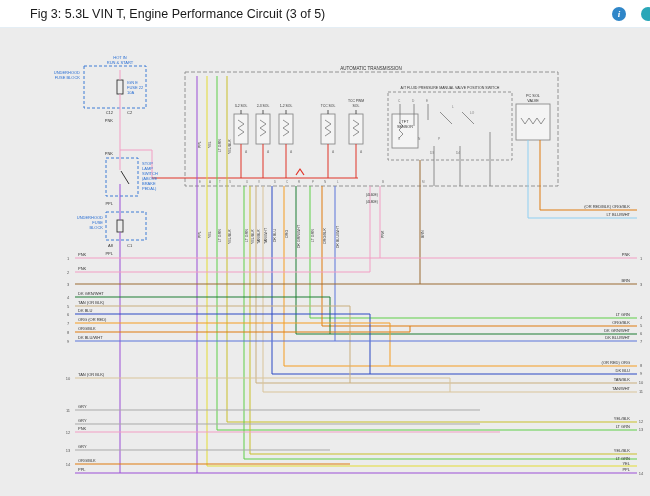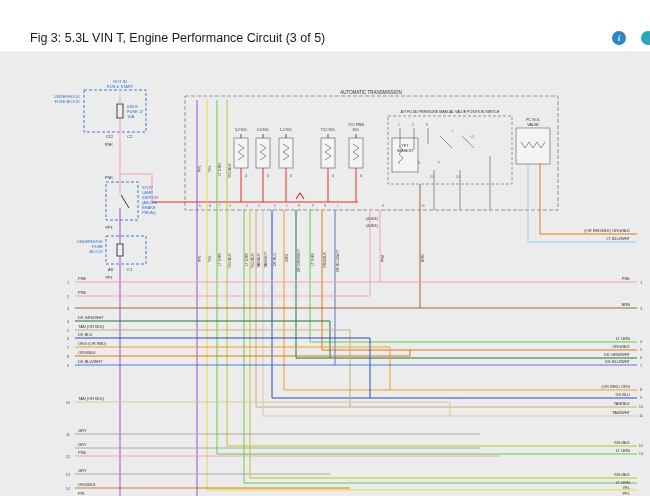--- a/index.html
+++ b/index.html
@@ -1,20 +1,20 @@
 <!DOCTYPE html>
 <html><head>
 <meta charset="utf-8">
 <style>
   html,body{margin:0;padding:0;background:#fff;}
   .app{width:650px;height:496px;position:relative;overflow:hidden;background:#fff;
        font-family:"Liberation Sans",sans-serif;}
   .titlebar{height:28px;background:#fff;display:flex;align-items:center;
             padding-left:30px;box-sizing:border-box;position:relative;
-            border-bottom:1px solid #e4eef5;margin-top:24px;}
+            border-bottom:1px solid #e4eef5;}
   .title{font-size:12.5px;color:#1a1a1a;}
   .tb-icon{position:absolute;top:7px;width:14px;height:14px;border-radius:50%;
            display:flex;align-items:center;justify-content:center;cursor:pointer;}
   .tb-icon.info{right:24px;background:#2f86c8;color:#fff;font-size:9px;font-weight:bold;}
   .tb-icon.info i{font-style:italic;font-family:"Liberation Serif",serif;}
   .tb-icon.teal{right:-5px;background:#2aa7b8;}
   .canvas{width:650px;height:468px;background:#ececec;}
   svg text{font-family:"Liberation Sans",sans-serif;}
 </style>
 </head>

